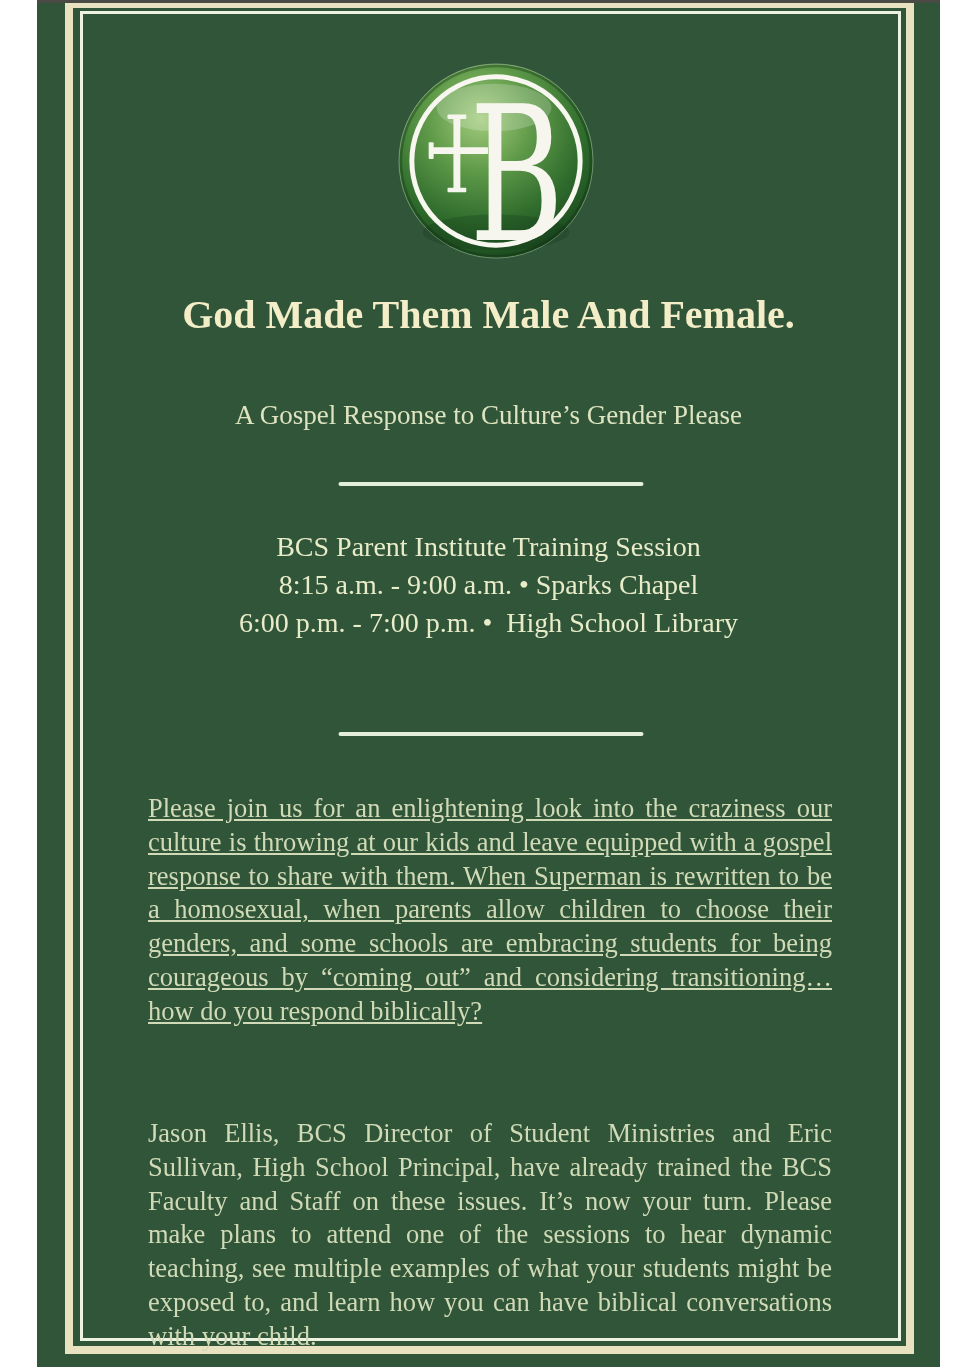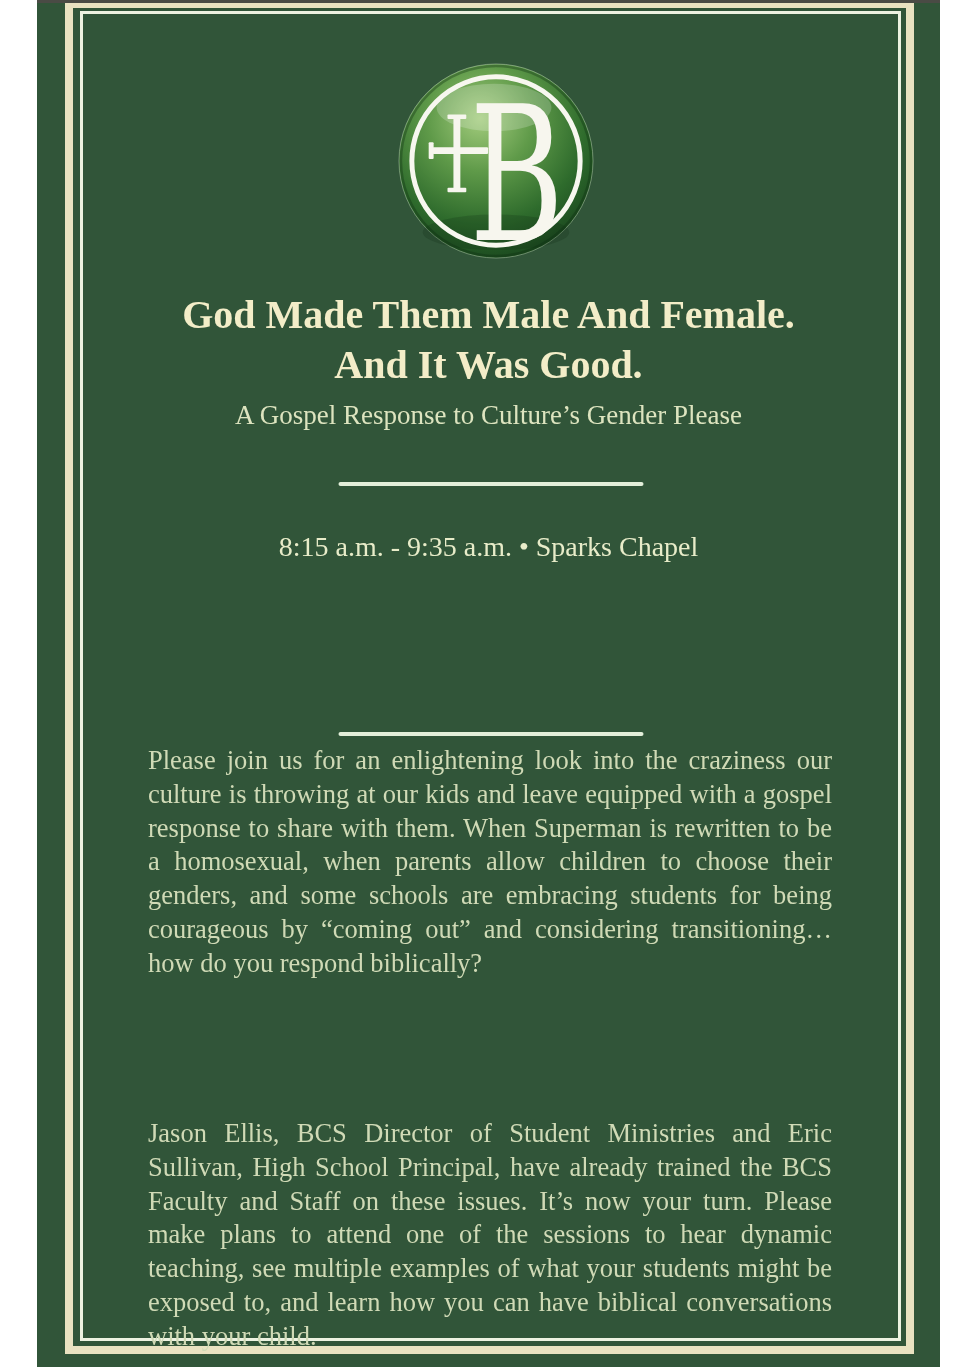--- a/index.html
+++ b/index.html
@@ -59,21 +59,21 @@
     text-align: center;
     color: var(--details_text, #e8ecc9);
     font-size: 28px; line-height: 38px;
   }
   .paragraph {
     position: absolute; left: 111px; width: 684px;
     color: var(--body_text, #d0dab6);
     font-size: 26.5px; line-height: 33.8px;
     text-align: justify;
   }
-  .para-1 { top: 744px; }
+  .para-1 { top: 792px; text-decoration: underline; }
   .para-2 { top: 1117px; }
 </style>
 </head>
 <body>
 
 <div class="page">
   <div class="card">
 
     <div class="top-strip"></div>
     <div class="frame-outer"></div>
@@ -101,29 +101,30 @@
           <rect x="32" y="81" width="5" height="17" rx="1"></rect>
           <rect x="51" y="53" width="19" height="4.5" rx="1"></rect>
           <rect x="51" y="127" width="19" height="4.5" rx="1"></rect>
         </g>
         <text transform="translate(121,180) scale(0.68 1)" text-anchor="middle" font-family="DejaVu Serif, Liberation Serif, serif" font-size="190" fill="#f7f6ee">B</text>
       </svg>
     </div>
 
     <div class="title-block">
       <div>God Made Them Male And Female.</div>
-      <div>And It Was Good.</div>
     </div>
 
     <div class="subtitle">A Gospel Response to Culture’s Gender Please</div>
 
     <div class="divider divider-1"></div>
 
     <div class="details-block">
-      <div>8:15 a.m. - 9:35 a.m. • Sparks Chapel</div>
+      <div>BCS Parent Institute Training Session</div>
+      <div>8:15 a.m. - 9:00 a.m. • Sparks Chapel</div>
+      <div>6:00 p.m. - 7:00 p.m. •&nbsp; High School Library</div>
     </div>
 
     <div class="divider divider-2"></div>
 
     <div class="paragraph para-1">Please join us for an enlightening look into the craziness our culture is throwing at our kids and leave equipped with a gospel response to share with them. When Superman is rewritten to be a homosexual, when parents allow children to choose their genders, and some schools are embracing students for being courageous by “coming out” and considering transitioning…how do you respond biblically?</div>
     <div class="paragraph para-2">Jason Ellis, BCS Director of Student Ministries and Eric Sullivan, High School Principal, have already trained the BCS Faculty and Staff on these issues. It’s now your turn. Please make plans to attend one of the sessions to hear dynamic teaching, see multiple examples of what your students might be exposed to, and learn how you can have biblical conversations with your child.</div>
 
   </div>
 </div>
 

